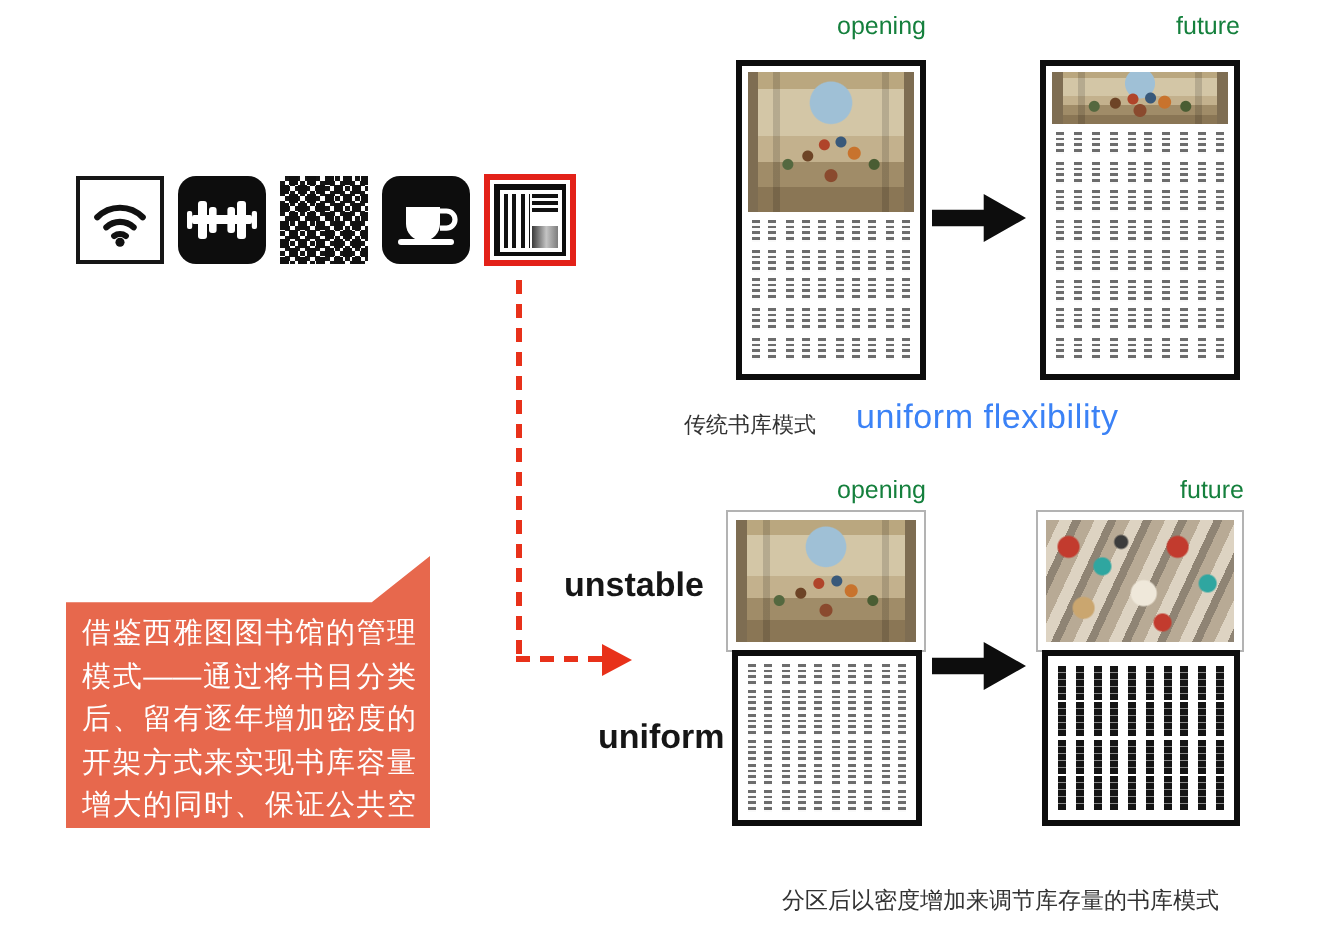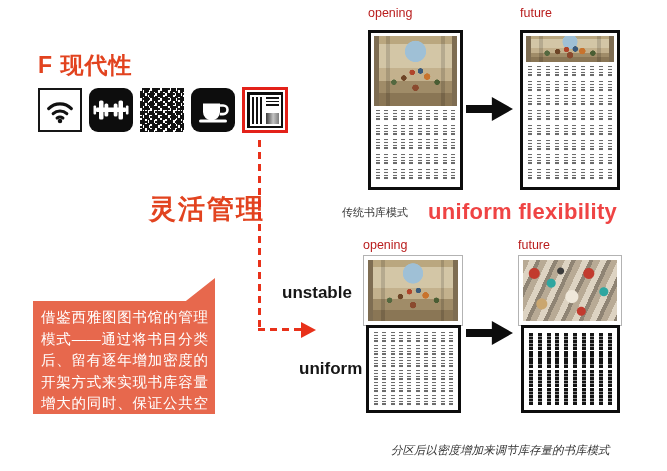--- a/index.html
+++ b/index.html
@@ -65,21 +65,21 @@
 
   .callout {
     position:absolute; left:33px; top:278px; width:182px; height:136px;
     background:#e7684d;
     clip-path:polygon(0 17%, 84% 17%, 100% 0, 100% 100%, 0 100%);
     color:#fff; font-size:14.5px; line-height:21.5px;
     padding:29px 7px 0 8px; text-align:justify;
   }
 
   
-  .phase-label { position:absolute; font-size:12.5px; color:#b91c1c; text-align:left; }
+  .phase-label { position:absolute; font-size:12.5px; color:#15803d; text-align:right; }
 
   .frame-thick {
     position:absolute; background:#fff; border:3.5px solid #0d0d0d;
     padding:3px; display:flex; flex-direction:column;
   }
   .frame-thin {
     position:absolute; background:#fff; border:1px solid #b3b3b3; padding:4px;
   }
   .painting { width:100%; }
   .painting-fill { height:100%; }
@@ -124,21 +124,21 @@
     width:4px; height:17px;
     background:repeating-linear-gradient(to bottom,#141414 0 2.8px,#8a8a8a 2.8px 3.5px);
   }
 
   .black-arrow {
     position:absolute; width:47px; height:24px; background:#0d0d0d;
     clip-path:polygon(0 33%, 55% 33%, 55% 0, 100% 50%, 55% 100%, 55% 67%, 0 67%);
   }
 
   .caption-cn-small { position:absolute; font-size:11px; color:#333; }
-  .caption-en-bold  { position:absolute; font-size:22px; font-weight:bold; color:#ef4444; letter-spacing:0.3px; }
+  .caption-en-bold  { position:absolute; font-size:17px; font-weight:normal; color:#3b82f6; letter-spacing:0.3px; }
 
   
   .d1-opening-label { left:368px; top:6px;  width:95px;  }
   .d1-future-label  { left:520px; top:6px;  width:100px; }
   .d1-box-opening   { left:368px; top:30px; width:95px;  height:160px; }
   .d1-box-future    { left:520px; top:30px; width:100px; height:160px; }
   .d1-arrow         { left:466px; top:97px; }
   .d1-caption-cn    { left:342px; top:205px;text-align:center; }
   .d1-caption-en    { left:428px; top:199px; }
   .d1-painting      { height:70px; }
@@ -146,28 +146,27 @@
 
   
   .d2-opening-label { left:363px; top:238px; width:100px; }
   .d2-future-label  { left:518px; top:238px; width:104px; }
   .d2-photo-opening { left:363px; top:255px; width:100px; height:71px; }
   .d2-photo-future  { left:518px; top:255px; width:104px; height:71px; }
   .d2-shelf-opening { left:366px; top:325px; width:95px;  height:88px; }
   .d2-shelf-future  { left:521px; top:325px; width:99px;  height:88px; }
   .d2-arrow         { left:466px; top:321px; }
   .d2-caption-en    { left:390px; top:420px; }
-  .d2-caption-cn    { left:391px; top:443px; font-size:11.5px;font-style:italic; }
+  .d2-caption-cn    { left:391px; top:443px; font-size:11.5px; }
 </style>
 </head>
 <body>
 
 <div class="slide">
 
-  <div class="section-title">F 现代性</div>
 
   <div class="icon-row">
     <div class="tile tile-wifi">
       <svg class="glyph-svg" viewBox="0 0 44 44">
         <g fill="none" stroke="#111" stroke-width="3.4" stroke-linecap="round">
           <path d="M9.5 20.5 A 17.5 17.5 0 0 1 34.5 20.5"></path>
           <path d="M14.5 26 A 11 11 0 0 1 29.5 26"></path>
           <path d="M18.8 30.8 A 5.5 5.5 0 0 1 25.2 30.8"></path>
         </g>
         <circle cx="22" cy="34.2" r="2.5" fill="#111"></circle>
@@ -196,21 +195,20 @@
       <div class="book-frame">
         <div class="book-inner">
           <div class="books-left"></div>
           <div class="books-topright"></div>
           <div class="books-bottomright"></div>
         </div>
       </div>
     </div>
   </div>
 
-  <div class="flex-mgmt-label">灵活管理</div>
 
   <div class="dash-v"></div>
   <div class="dash-h"></div>
   <div class="red-arrowhead"></div>
 
   <div class="stability-label lbl-unstable">unstable</div>
   <div class="stability-label lbl-stable">uniform</div>
 
   <div class="callout">借鉴西雅图图书馆的管理模式——通过将书目分类后、留有逐年增加密度的开架方式来实现书库容量增大的同时、保证公共空间的完整度和丰富性</div>
 

